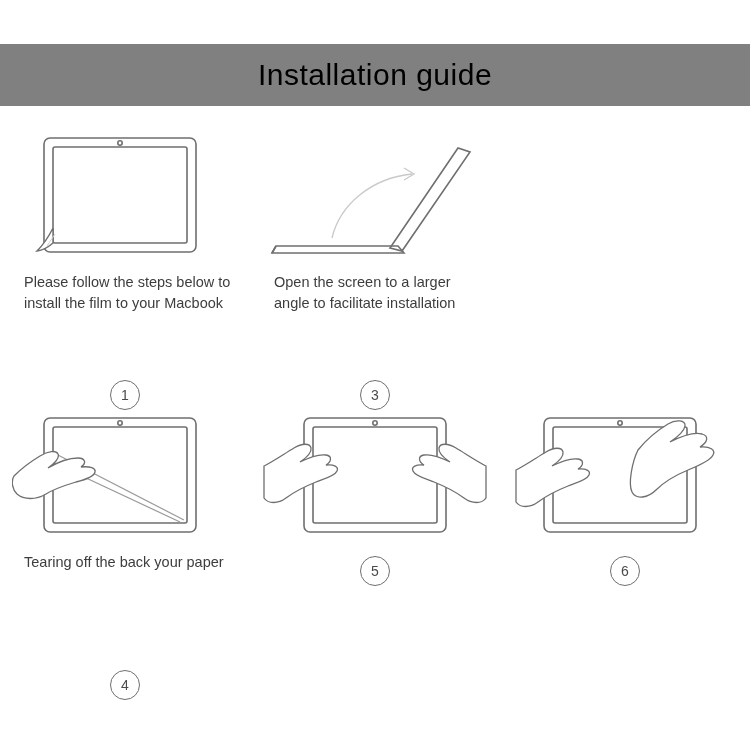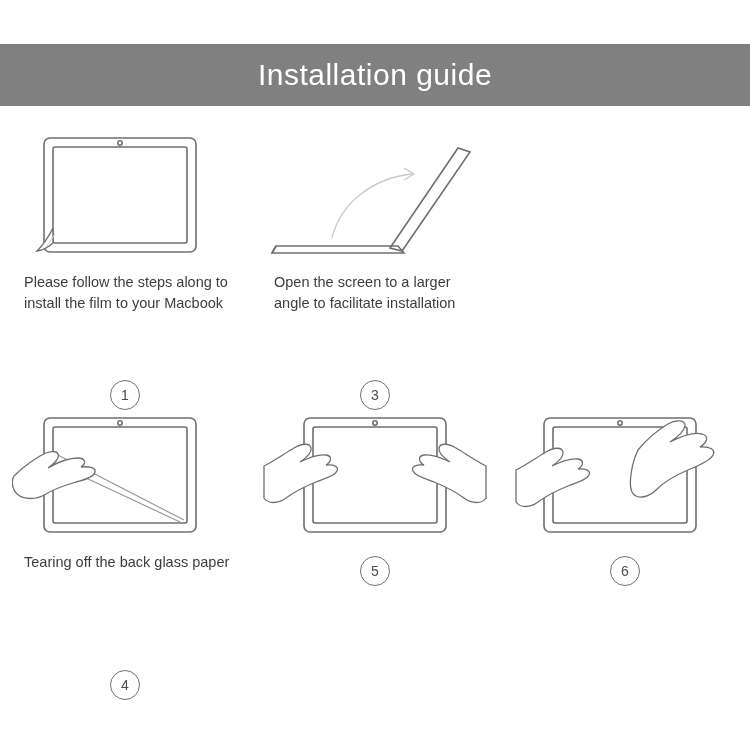--- a/index.html
+++ b/index.html
@@ -28,21 +28,21 @@
     left: 0;
     top: 44px;
     width: 750px;
     height: 62px;
     background: #808080;
     display: flex;
     align-items: center;
     justify-content: center;
   }
   .header-title {
-    color: #ffffff;
+    color: #000000;
     font-size: 30px;
     font-weight: normal;
     letter-spacing: 0.5px;
   }
 
   
   .grid {
     position: absolute;
     left: 0;
     top: 130px;
@@ -125,21 +125,21 @@
             </g>
 
             <g stroke="#6f6f6f" stroke-width="1.4" fill="#ffffff">
               <path d="M41,113 L41,98 C41,98 34,112 25,121 C33,120 41,113 41,113 Z"></path>
             </g>
             <g stroke="#cfcfcf" stroke-width="1">
               <line x1="43" y1="104" x2="35" y2="116"></line>
             </g>
           </svg>
         </div>
-        <div class="caption">Please follow the steps along to install the film to your Macbook</div>
+        <div class="caption">Please follow the steps below to install the film to your Macbook</div>
         <div class="num-wrap">
           <div class="num">1</div>
         </div>
       </div>
 
 
       <div class="cell">
         <div class="art">
           <svg viewBox="0 0 226 130" xmlns="http://www.w3.org/2000/svg">
             <g fill="none" stroke="#6f6f6f" stroke-width="1.6">
@@ -180,21 +180,21 @@
             </g>
 
             <g fill="#ffffff" stroke="#6f6f6f" stroke-width="1.3">
               <path d="M2,66 C8,60 18,52 28,46 C36,41 44,40 46,44 C48,48 42,54 36,58
                        C46,52 58,48 66,48 C73,48 75,53 69,57
                        C78,56 84,58 83,62 C82,67 72,70 64,72
                        C54,75 42,79 34,84 C24,90 12,90 5,84 C0,79 -1,71 2,66 Z"></path>
             </g>
           </svg>
         </div>
-        <div class="caption">Tearing off the back glass paper</div>
+        <div class="caption">Tearing off the back your paper</div>
         <div class="num-wrap">
           <div class="num">4</div>
         </div>
       </div>
 
       <div class="cell">
         <div class="art">
           <svg viewBox="0 0 226 130" xmlns="http://www.w3.org/2000/svg">
             <g fill="none" stroke="#6f6f6f" stroke-width="1.6">
               <rect x="42" y="8" width="142" height="114" rx="6" ry="6"></rect>

